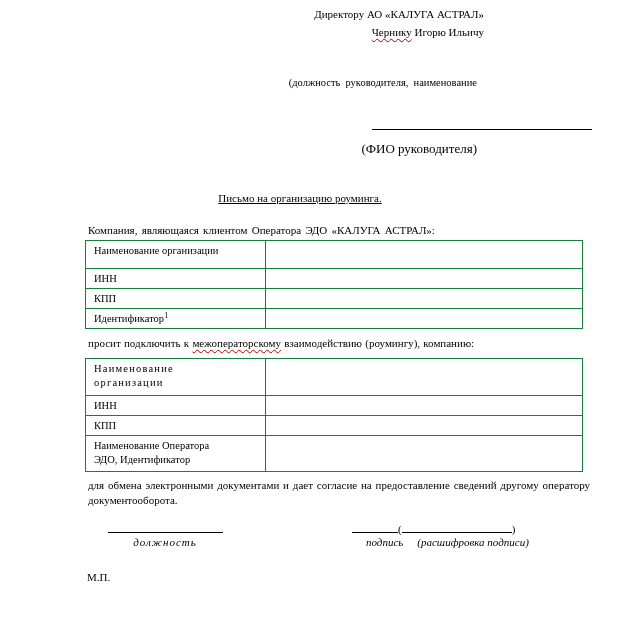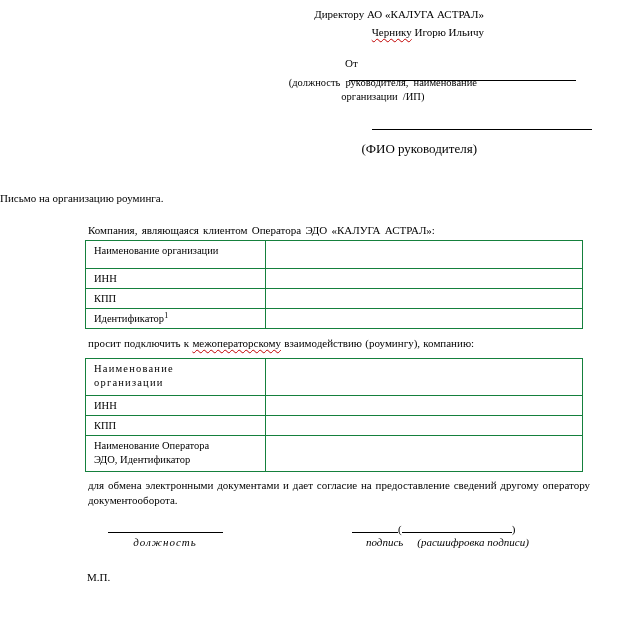--- a/index.html
+++ b/index.html
@@ -22,21 +22,21 @@
 
   
   .from-line { top:57px; left:345px; }
   .blank { display:inline-block; border-bottom:1px solid #000; height:11px; }
   .from-blank { width:227px; margin-left:4px; }
   .hint-from { top:76px; right:35px; text-align:center; font-size:10.5px; line-height:14px; word-spacing:2.5px; }
   .fio-blank { top:117px; left:372px; width:220px; height:12px; border-bottom:1px solid #000; }
   .hint-fio { top:141px; right:35px; font-size:13px; }
 
   
-  .title { top:192px; left:0; width:600px; text-align:left; }
+  .title { top:192px; left:0; width:600px; text-align:center;text-decoration:underline; }
   .para { line-height:15px; }
   .intro { top:223px; left:88px; word-spacing:1.5px; }
   .req { top:336px; left:88px; word-spacing:0.5px; }
   .consent { top:478px; left:88px; width:502px; text-align:justify; word-spacing:-0.5px; }
 
   
   table.doc { position:absolute; left:85px; width:498px; border-collapse:collapse; table-layout:fixed; }
   table.doc td { border:1px solid #15803d; padding:3px 6px 2px 8px; vertical-align:top; font-size:10.5px; line-height:14px; }
   td.lbl { width:165px; }
   .t1 { top:240px; }
@@ -59,27 +59,23 @@
 </head>
 <body>
 
 <div class="page">
 
   <div class="abs addressee">
     <div>Директору АО «КАЛУГА АСТРАЛ»</div>
     <div><span class="spellcheck">Чернику</span><span> Игорю Ильичу</span></div>
   </div>
 
-  <div class="abs from-line">
-    <span>От</span><span class="blank from-blank"></span>
-  </div>
 
   <div class="abs hint-from">
     <div>(должность руководителя, наименование</div>
-    <div>организации /ИП)</div>
   </div>
 
   <div class="abs fio-blank"></div>
   <div class="abs hint-fio">(ФИО руководителя)</div>
 
   <div class="abs title">Письмо на организацию роуминга.</div>
 
   <div class="abs para intro">Компания, являющаяся клиентом Оператора ЭДО «КАЛУГА АСТРАЛ»:</div>
 
   <table class="doc t1">

